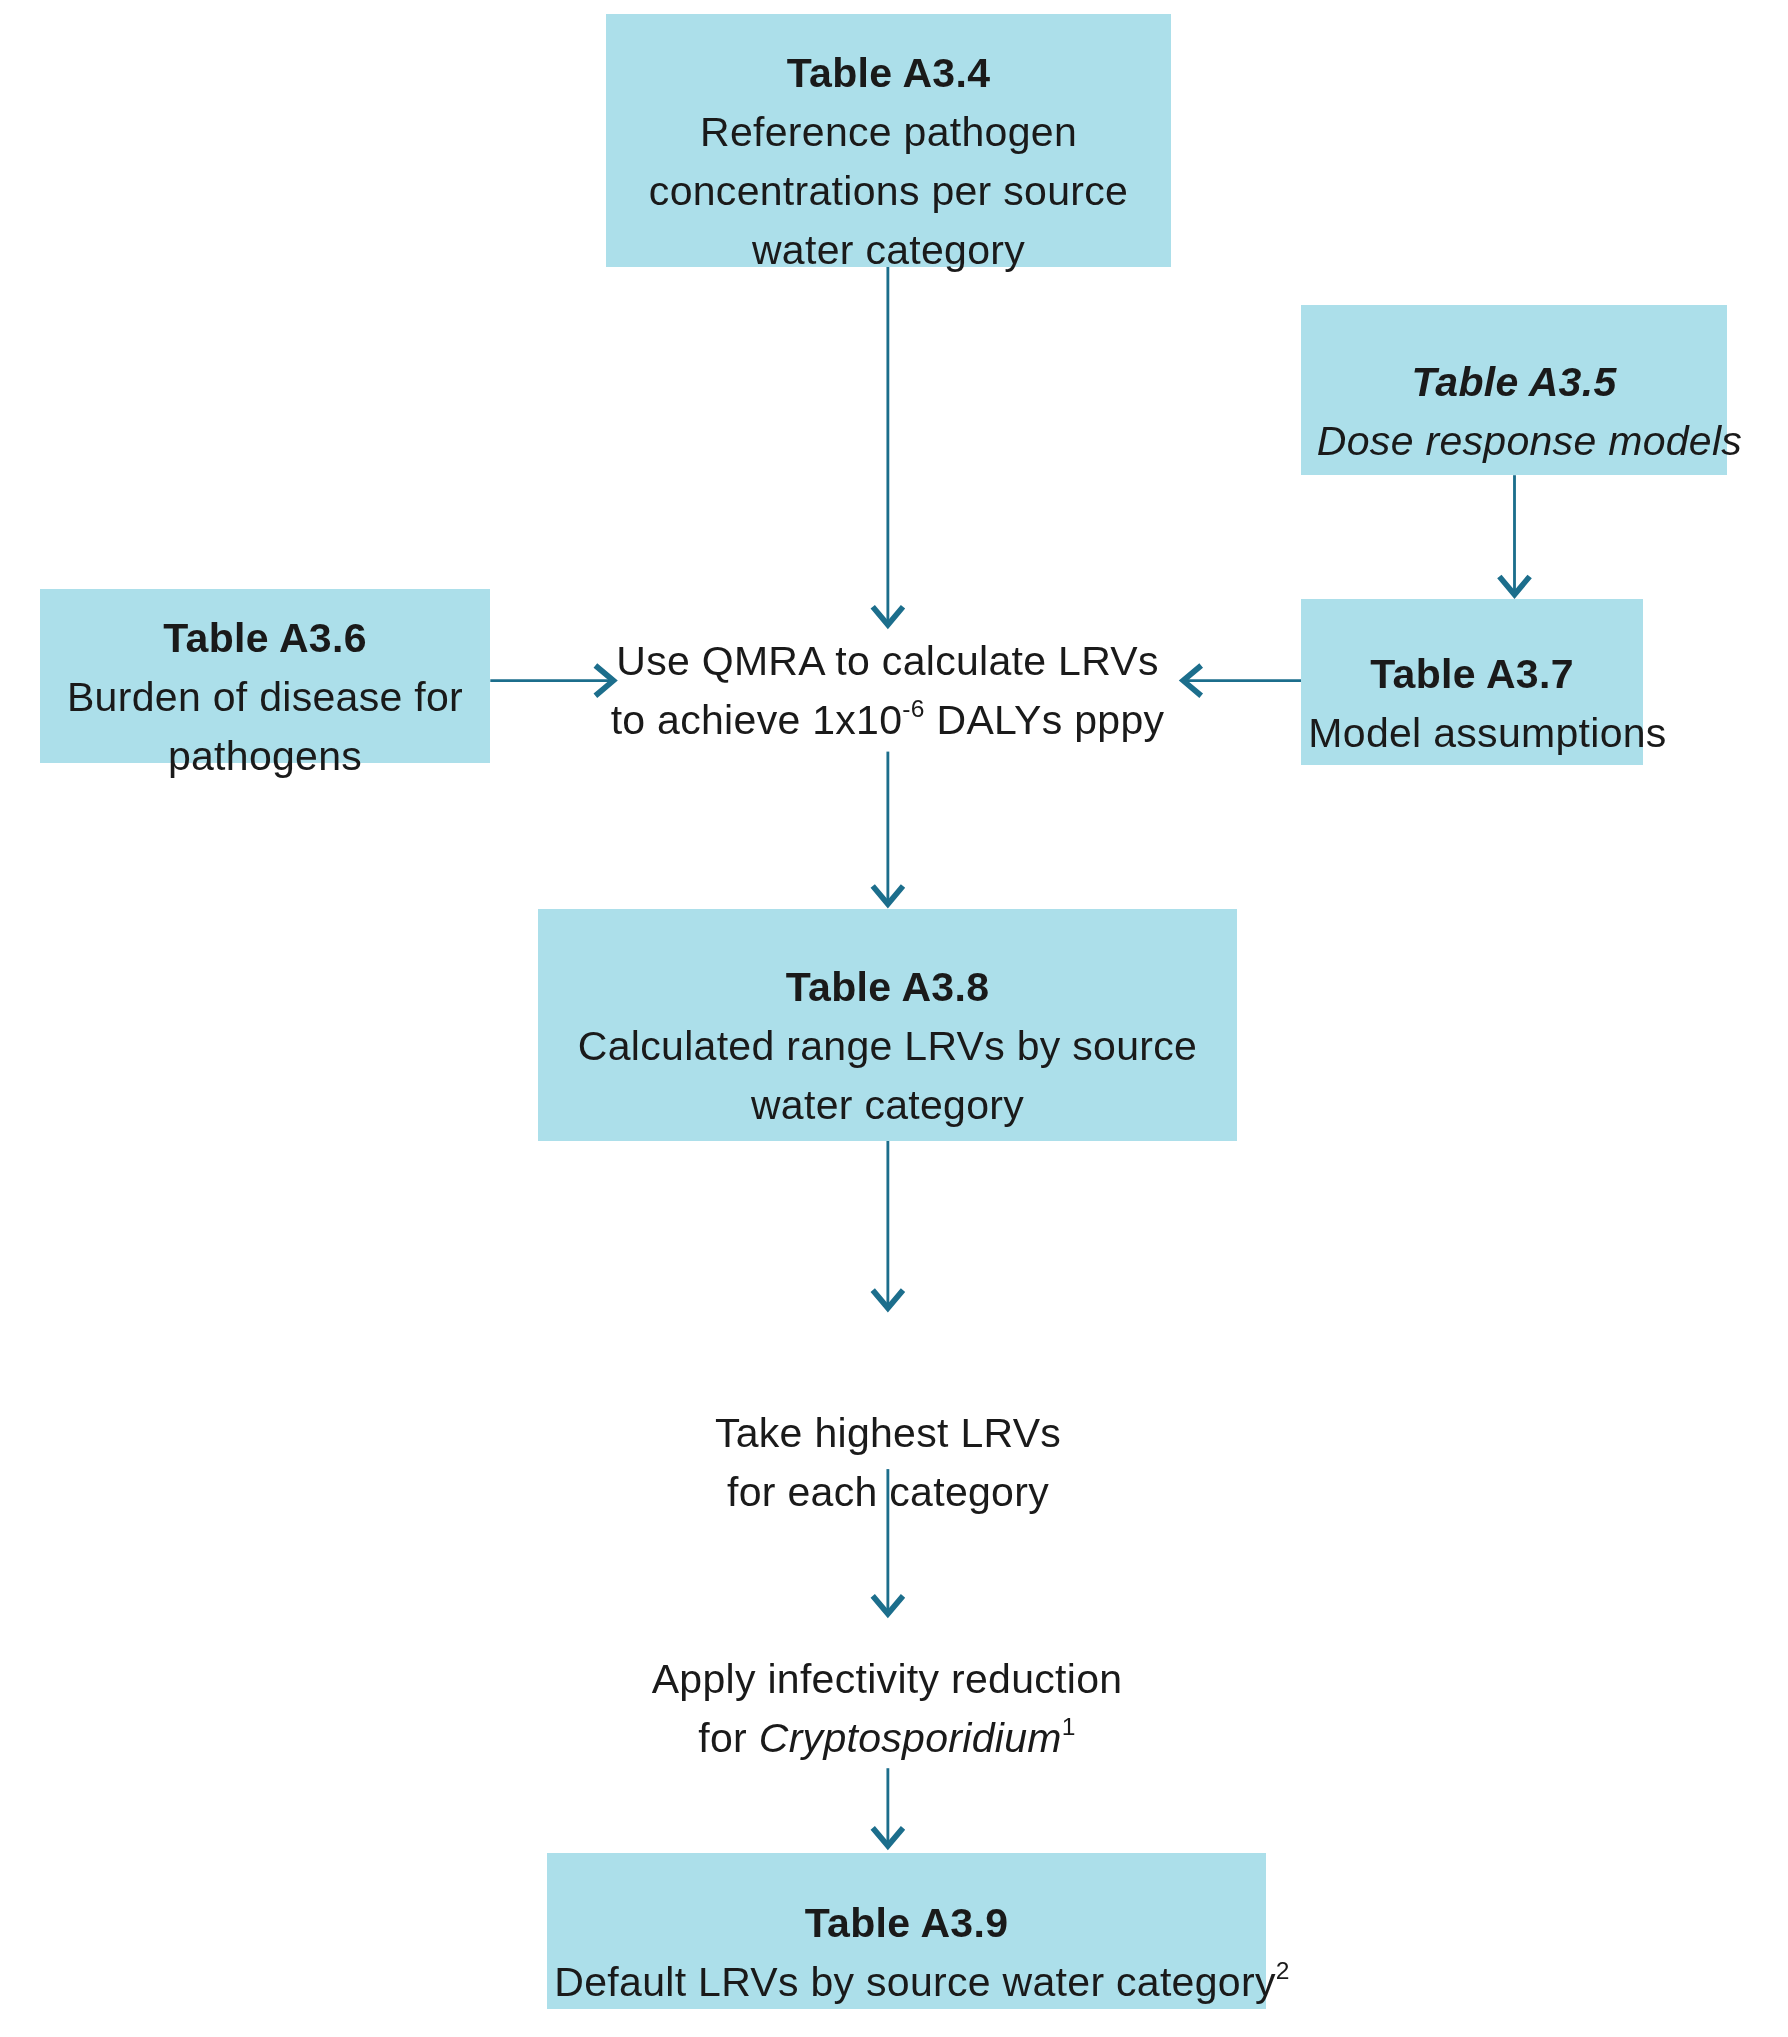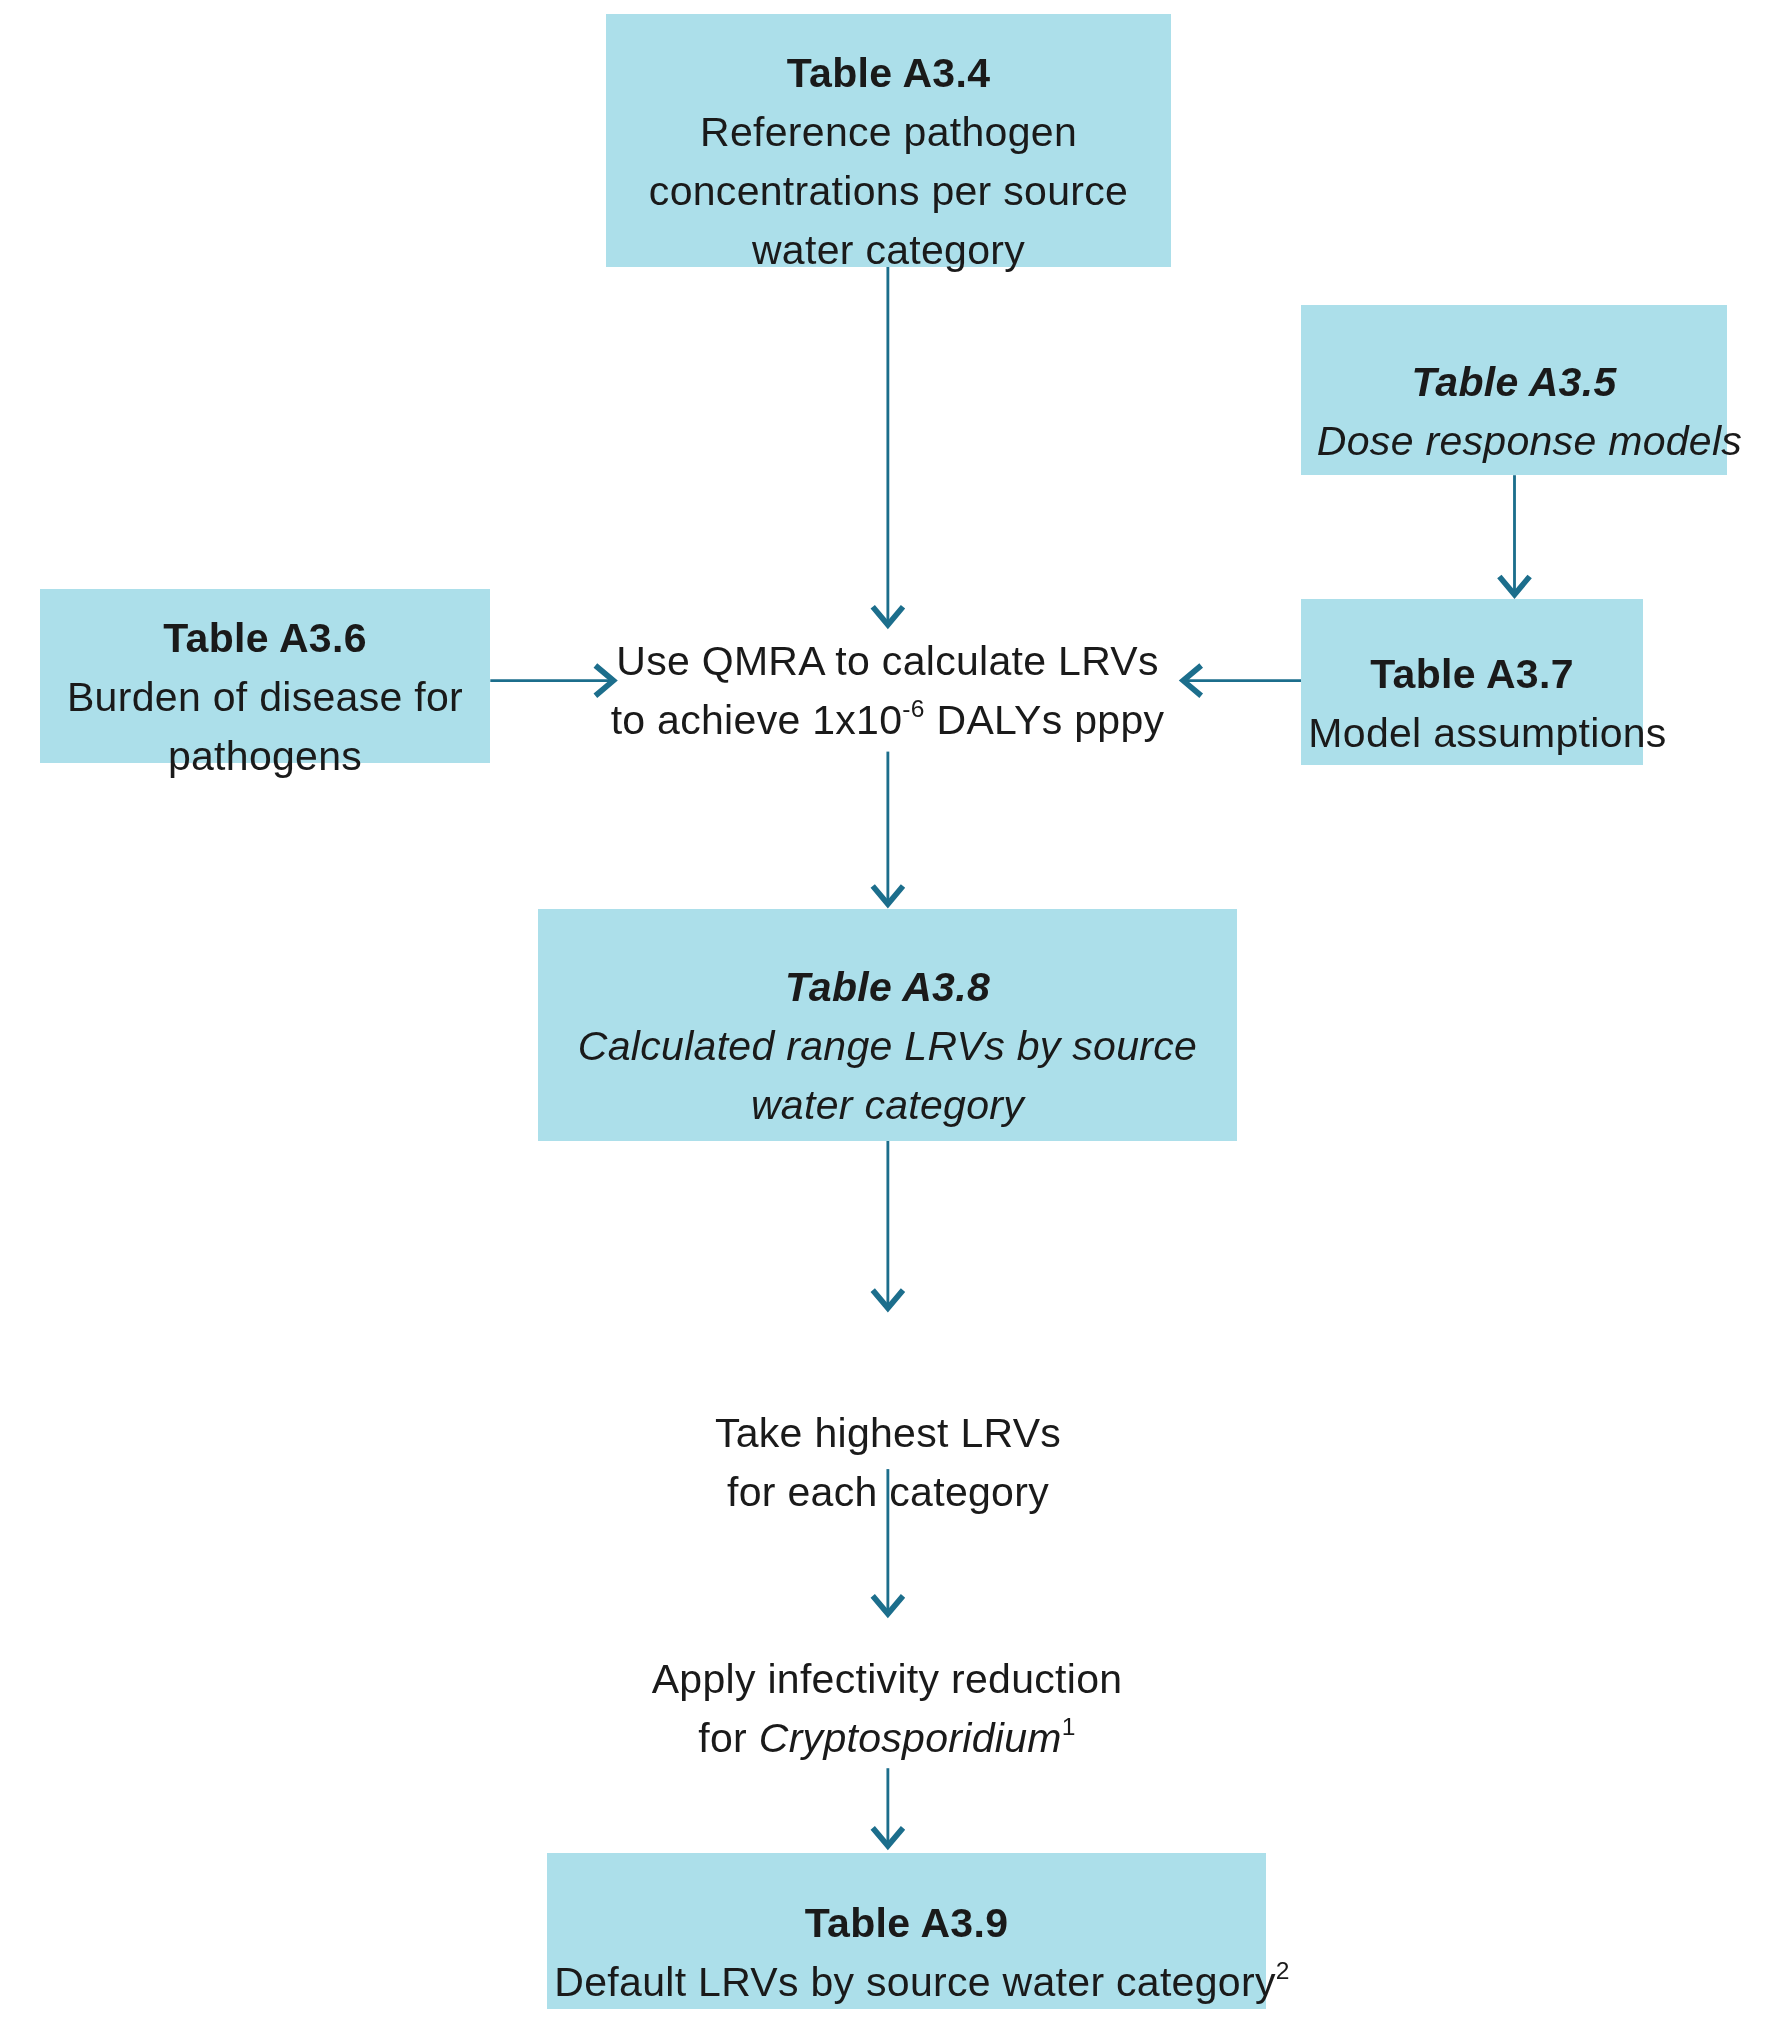--- a/index.html
+++ b/index.html
@@ -119,21 +119,21 @@
   <div class="free-label" style="left:509px; top:632px; width:757px;">
     <div>Use QMRA to calculate LRVs</div>
     <div><span>to achieve 1x10</span><sup>-6</sup><span> DALYs pppy</span></div>
   </div>
 
   <div class="node-box" style="left:1301px; top:599px; width:342px; height:166px;">
     <div class="title">Table A3.7</div>
     <div class="body nowrap">Model assumptions</div>
   </div>
 
-  <div class="node-box" style="left:538px; top:909px; width:699px; height:232px;font-style:italic;">
+  <div class="node-box" style="left:538px; top:909px; width:699px; height:232px;">
     <div class="title">Table A3.8</div>
     <div class="body" style="max-width:681px;">Calculated range LRVs by source water category</div>
   </div>
 
   <div class="free-label" style="left:604px; top:1404px; width:568px;">
     <div>Take highest LRVs</div>
     <div>for each category</div>
   </div>
 
   <div class="free-label" style="left:556px; top:1650px; width:662px;">

